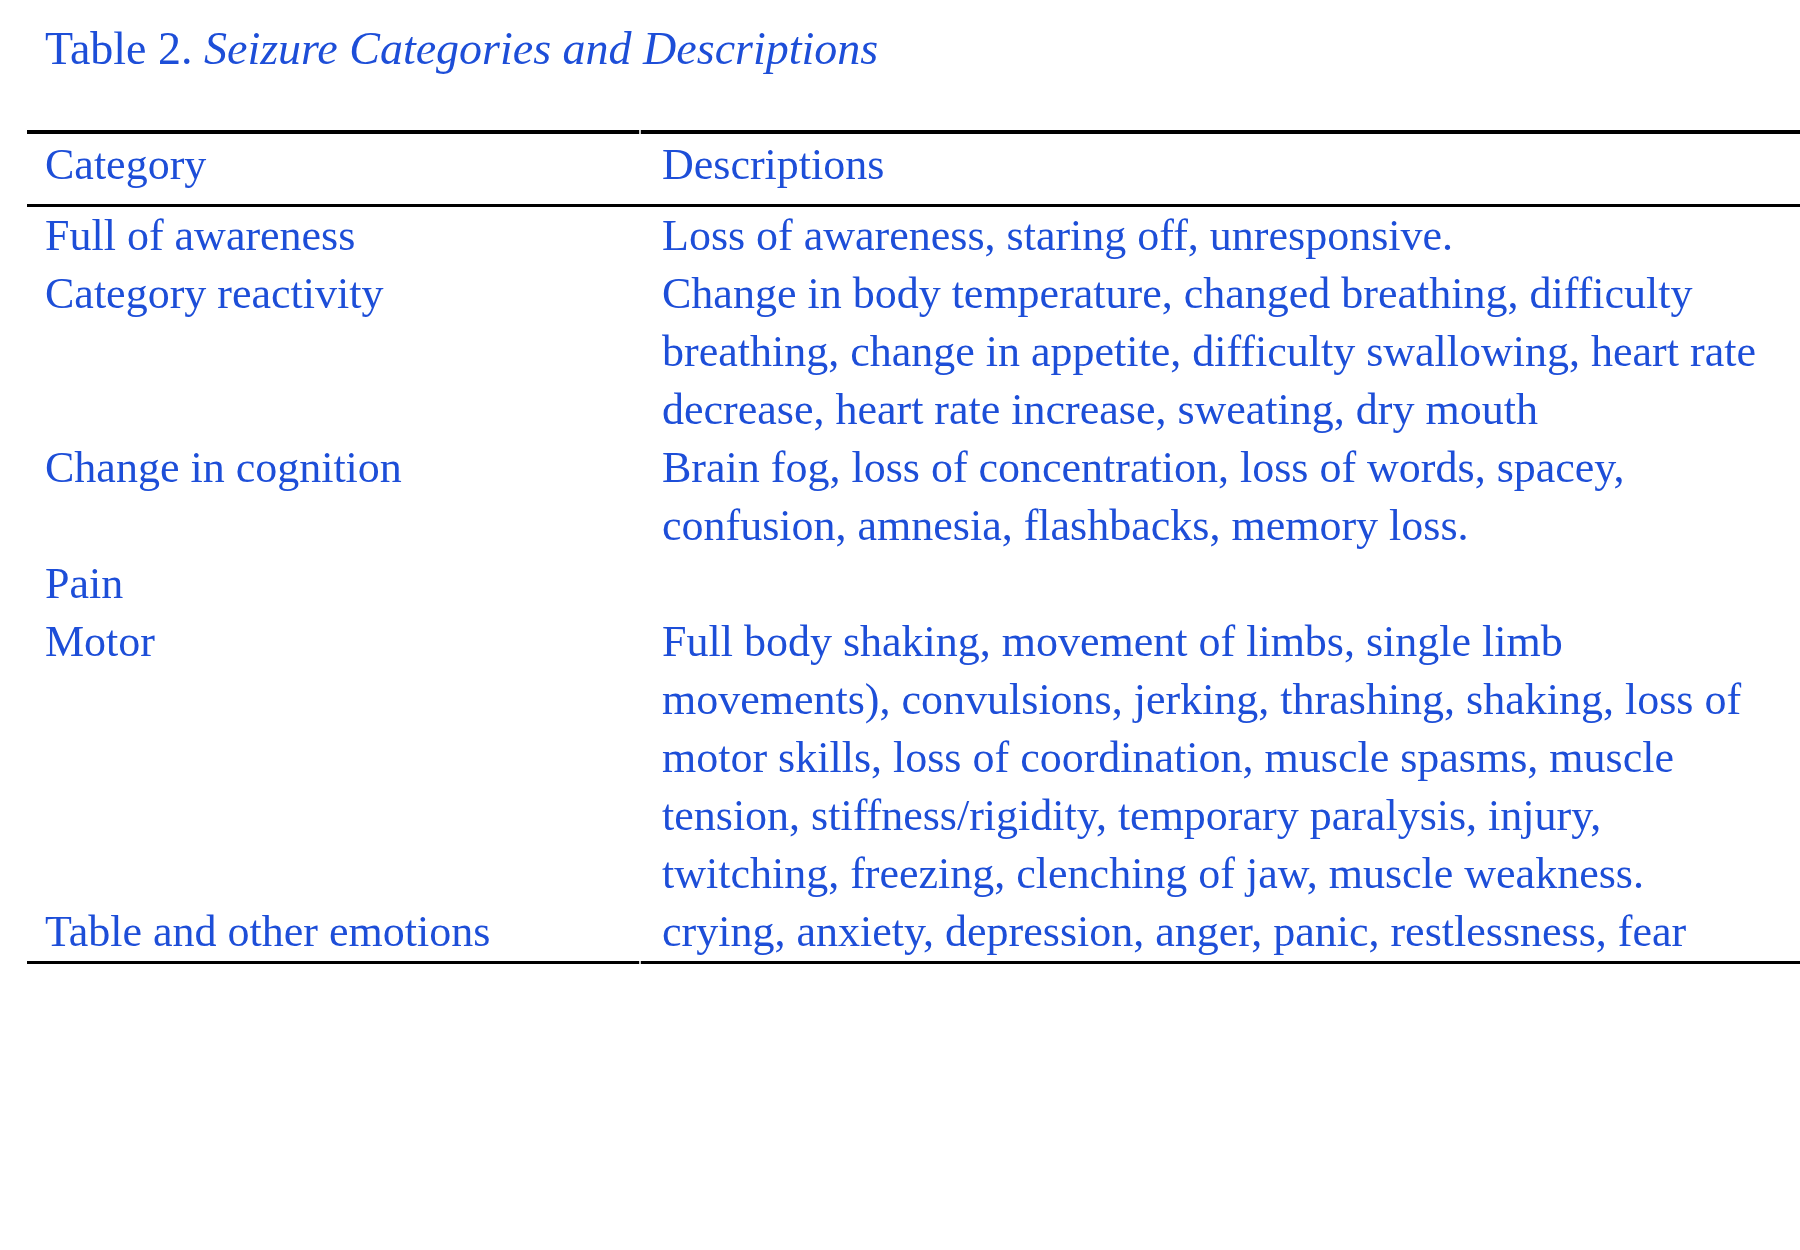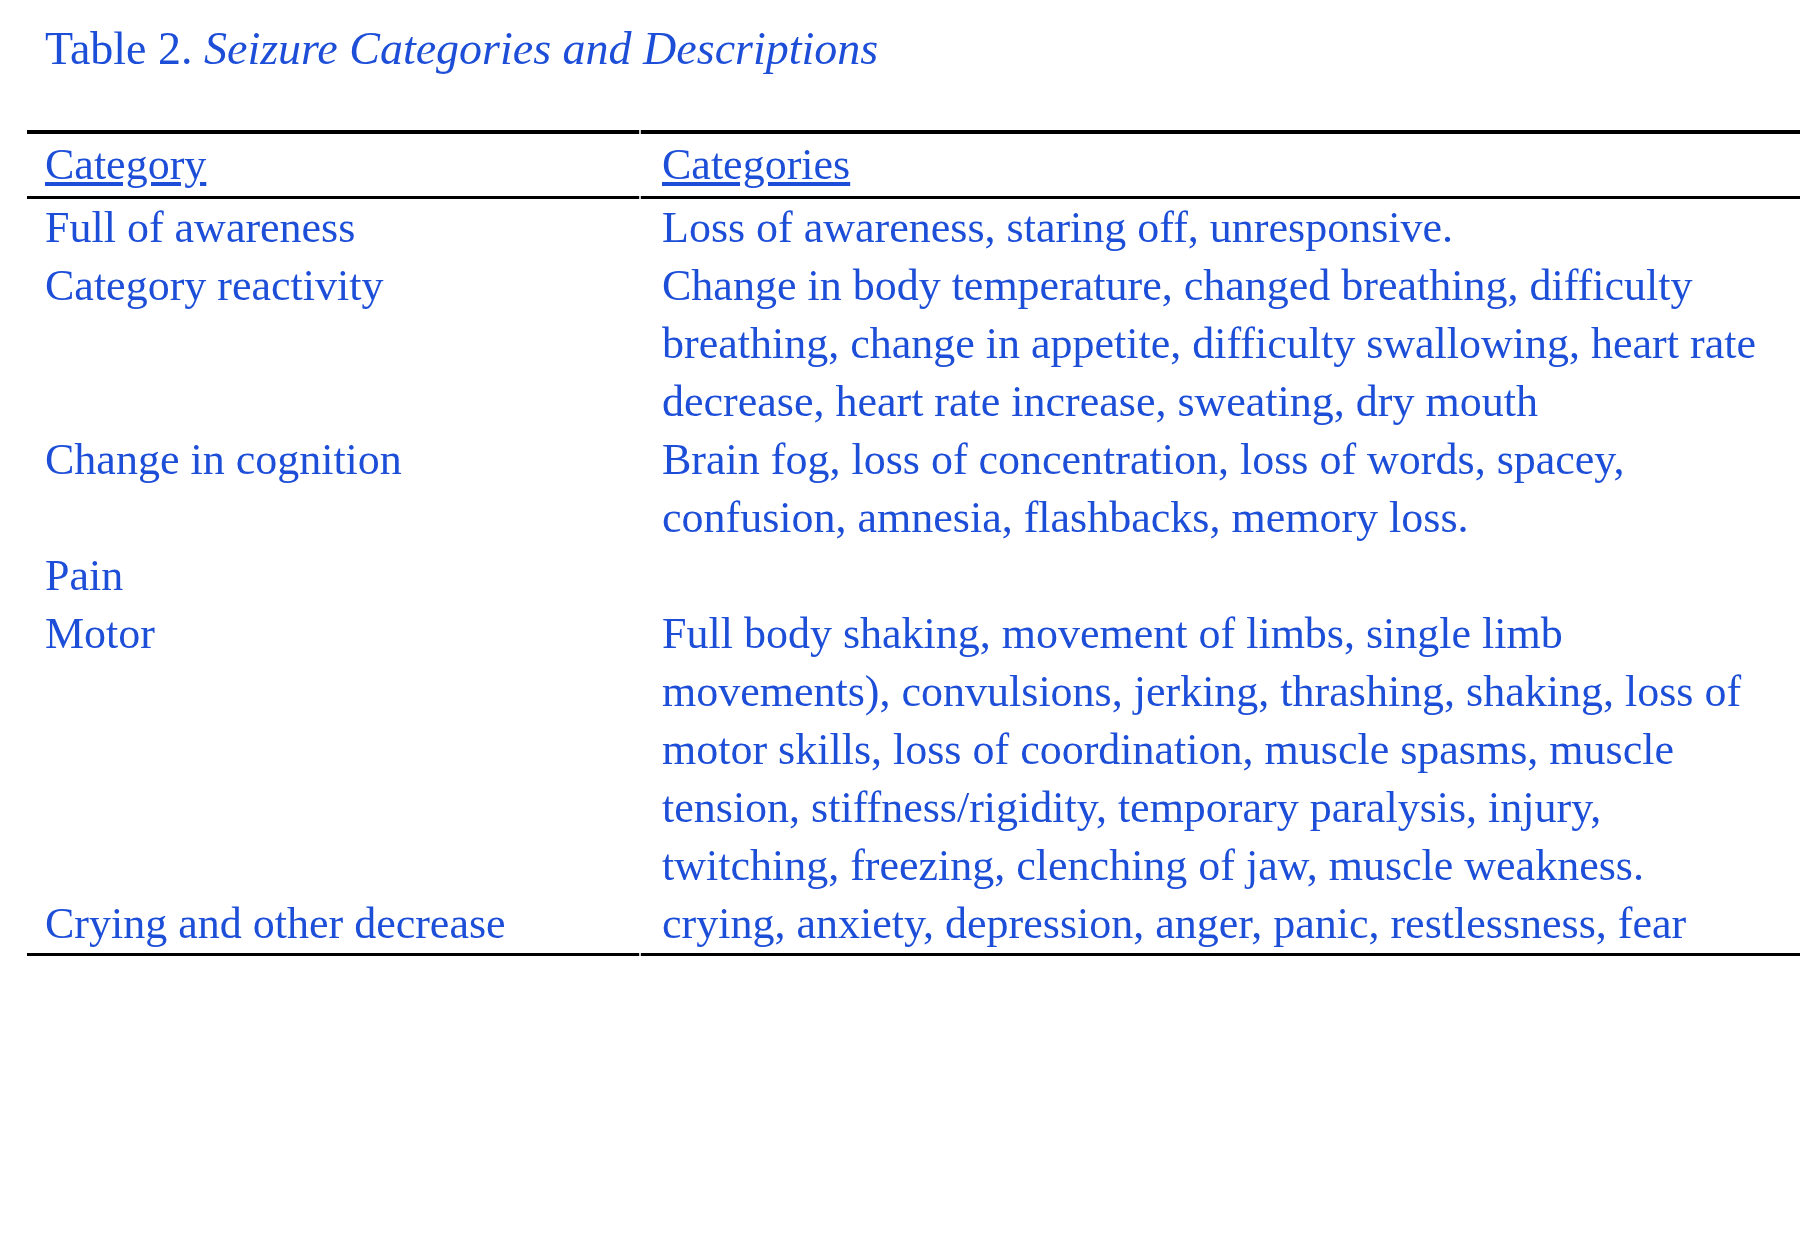--- a/index.html
+++ b/index.html
@@ -36,22 +36,21 @@
     border-bottom: 3px solid #000000;
     font-size: 44px;
     line-height: 58px;
   }
   .header-row {
     display: flex;
     border-bottom: 3px solid #000000;
   }
   .header-row .cell {
     padding-top: 2px;
-    padding-bottom: 2px;
-    text-decoration: underline;
+    padding-bottom: 10px;
   }
   .row {
     display: flex;
   }
   .cell {
     box-sizing: border-box;
   }
   .cell-cat {
     width: 613px;
     padding-left: 18px;
@@ -79,21 +78,21 @@
 <div class="page">
 
   <div class="caption">
     <span>Table 2. </span><span class="cap-italic">Seizure Categories and Descriptions</span>
   </div>
 
   <div class="apa-table">
 
     <div class="header-row">
       <div class="cell cell-cat">Category</div>
-      <div class="cell cell-desc">Categories</div>
+      <div class="cell cell-desc">Descriptions</div>
     </div>
 
     <div>
         <div class="row">
     <div class="cell cell-cat">Full of awareness</div>
     <div class="cell cell-desc">Loss of awareness, staring off, unresponsive.</div>
   </div>
         <div class="row">
     <div class="cell cell-cat">Category reactivity</div>
     <div class="cell cell-desc">Change in body temperature, changed breathing, difficulty breathing, change in appetite, difficulty swallowing, heart rate decrease, heart rate increase, sweating, dry mouth</div>
@@ -103,21 +102,21 @@
     <div class="cell cell-desc">Brain fog, loss of concentration, loss of words, spacey, confusion, amnesia, flashbacks, memory loss.</div>
   </div>
         <div class="row">
     <div class="cell cell-cat">Pain</div>
   </div>
         <div class="row">
     <div class="cell cell-cat">Motor</div>
     <div class="cell cell-desc">Full body shaking, movement of limbs, single limb movements), convulsions, jerking, thrashing, shaking, loss of motor skills, loss of coordination, muscle spasms, muscle tension, stiffness/rigidity, temporary paralysis, injury, twitching, freezing, clenching of jaw, muscle weakness.</div>
   </div>
         <div class="row">
-    <div class="cell cell-cat">Crying and other decrease</div>
+    <div class="cell cell-cat">Table and other emotions</div>
     <div class="cell cell-desc">crying, anxiety, depression, anger, panic, restlessness, fear</div>
   </div>
       </div>
 
     <div class="seam seam-top"></div>
     <div class="seam seam-mid"></div>
     <div class="seam seam-bottom"></div>
   </div>
 
 </div>

